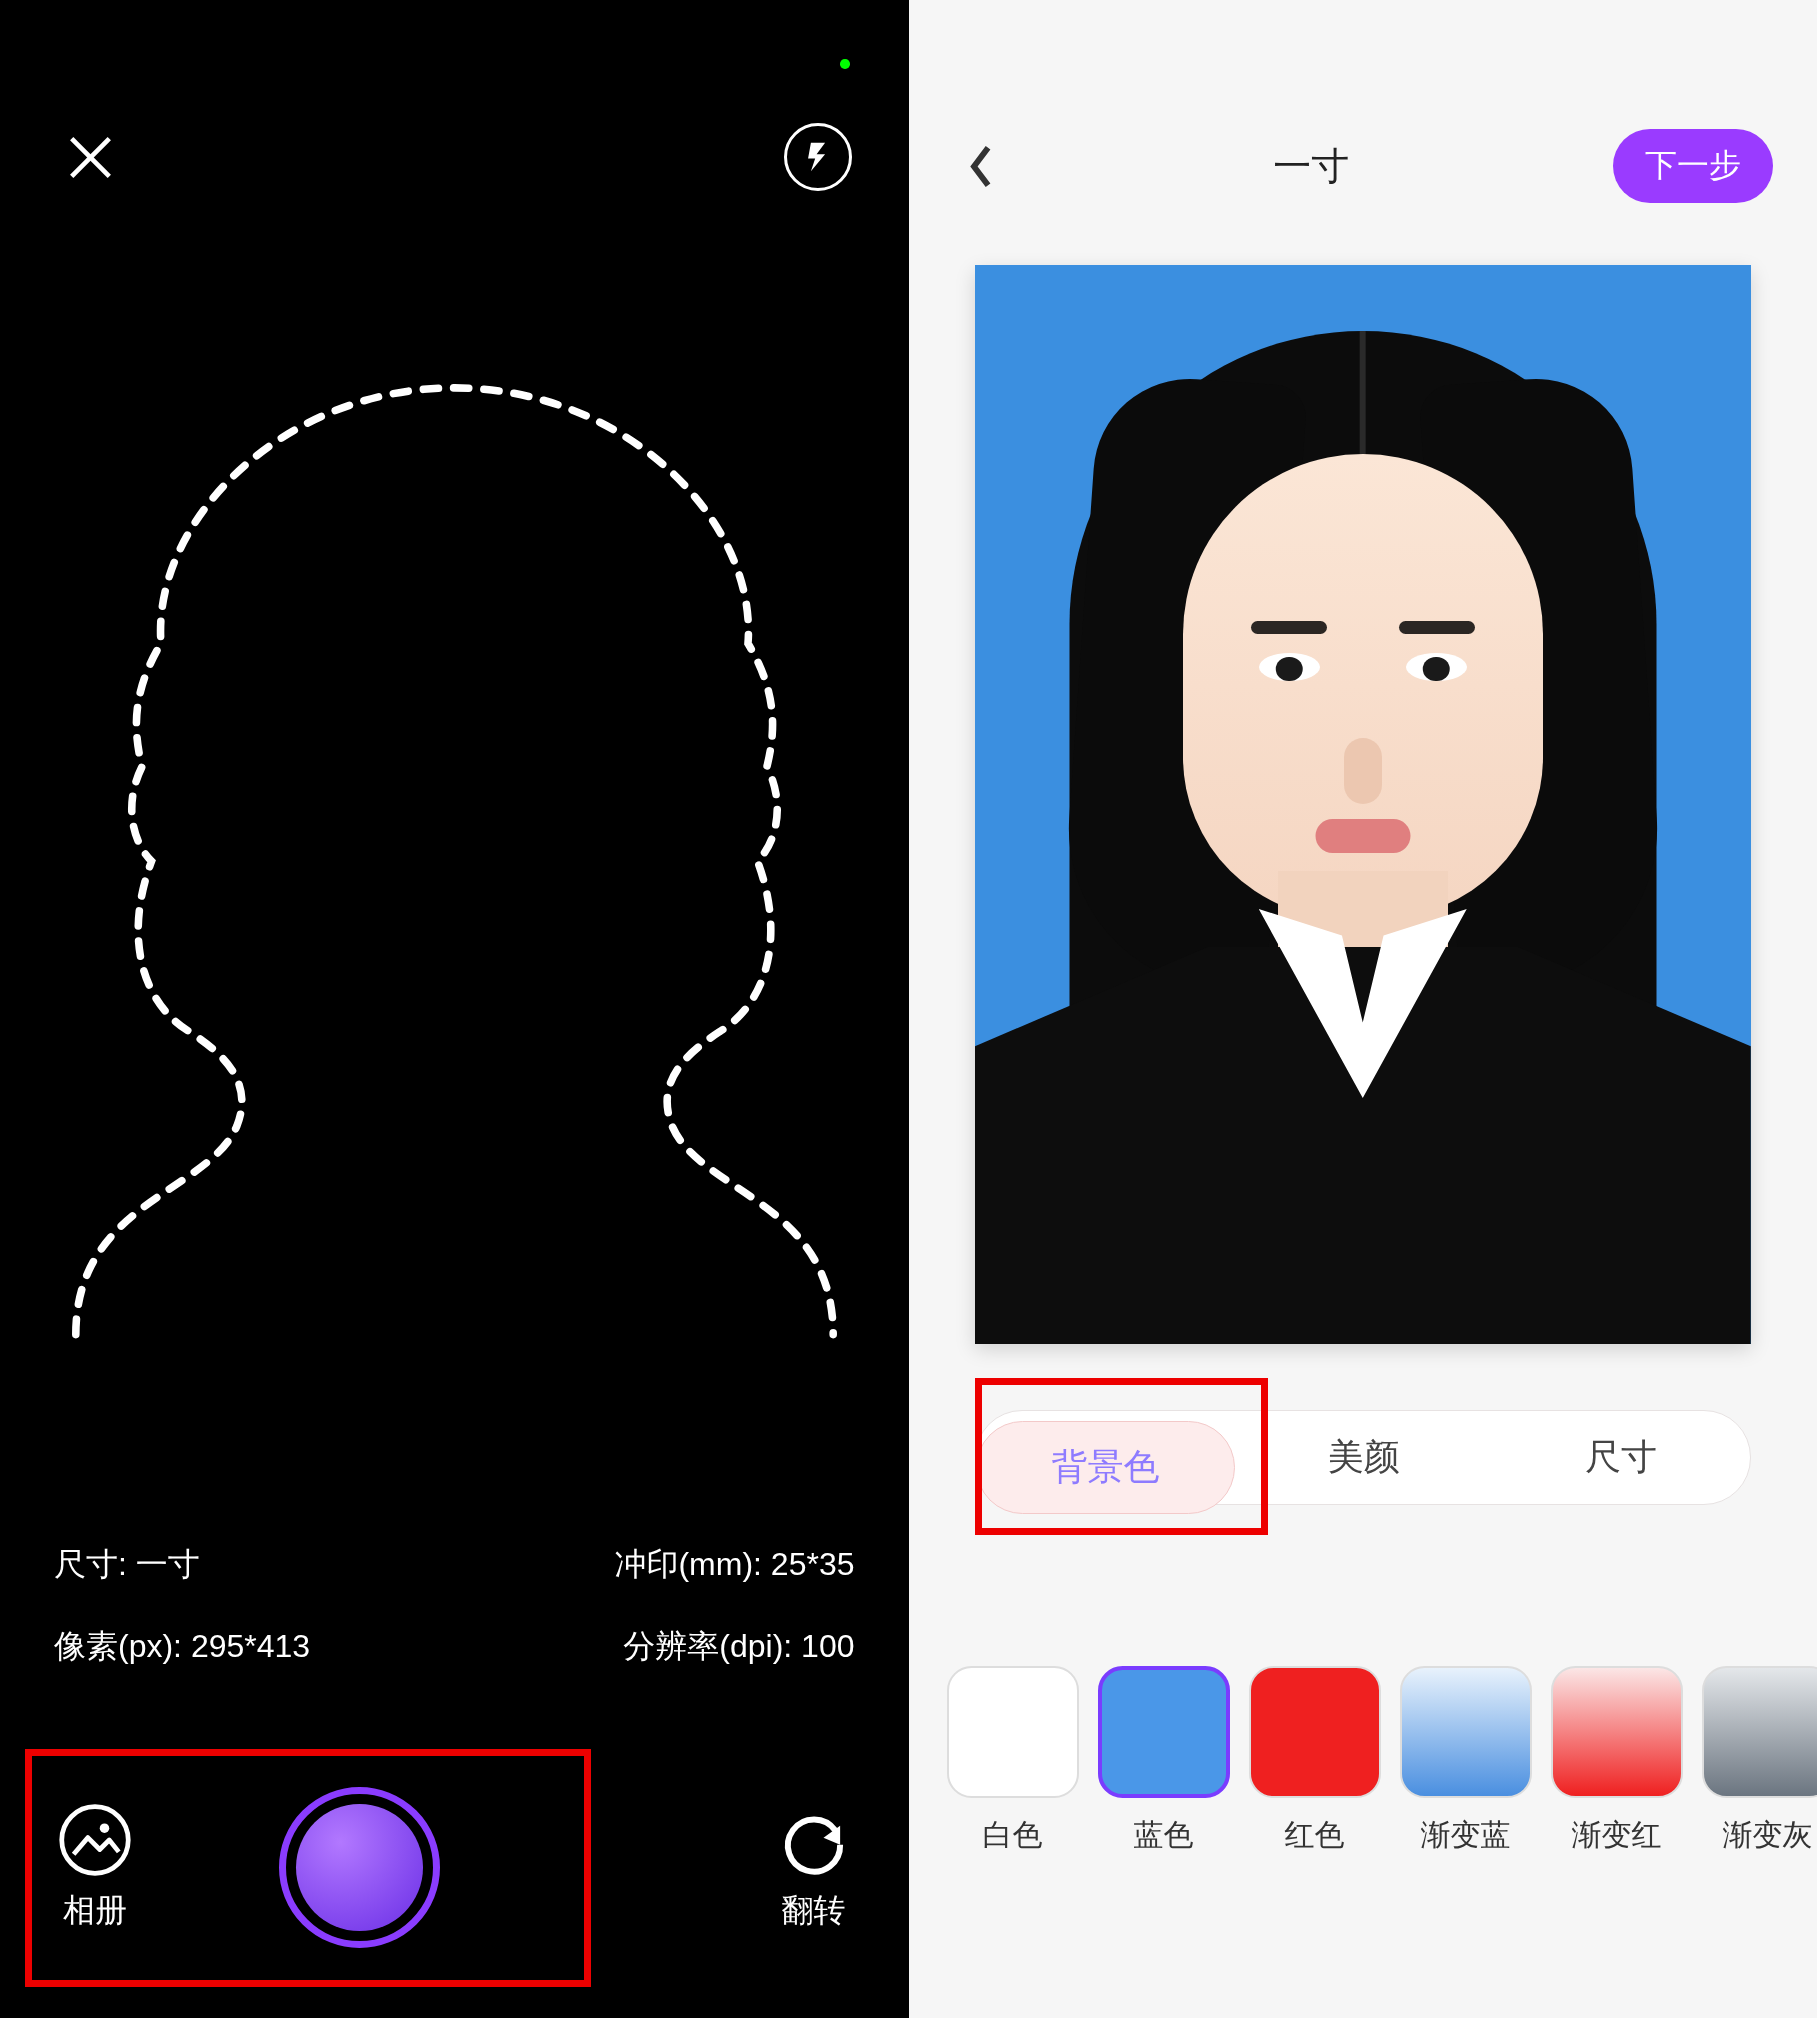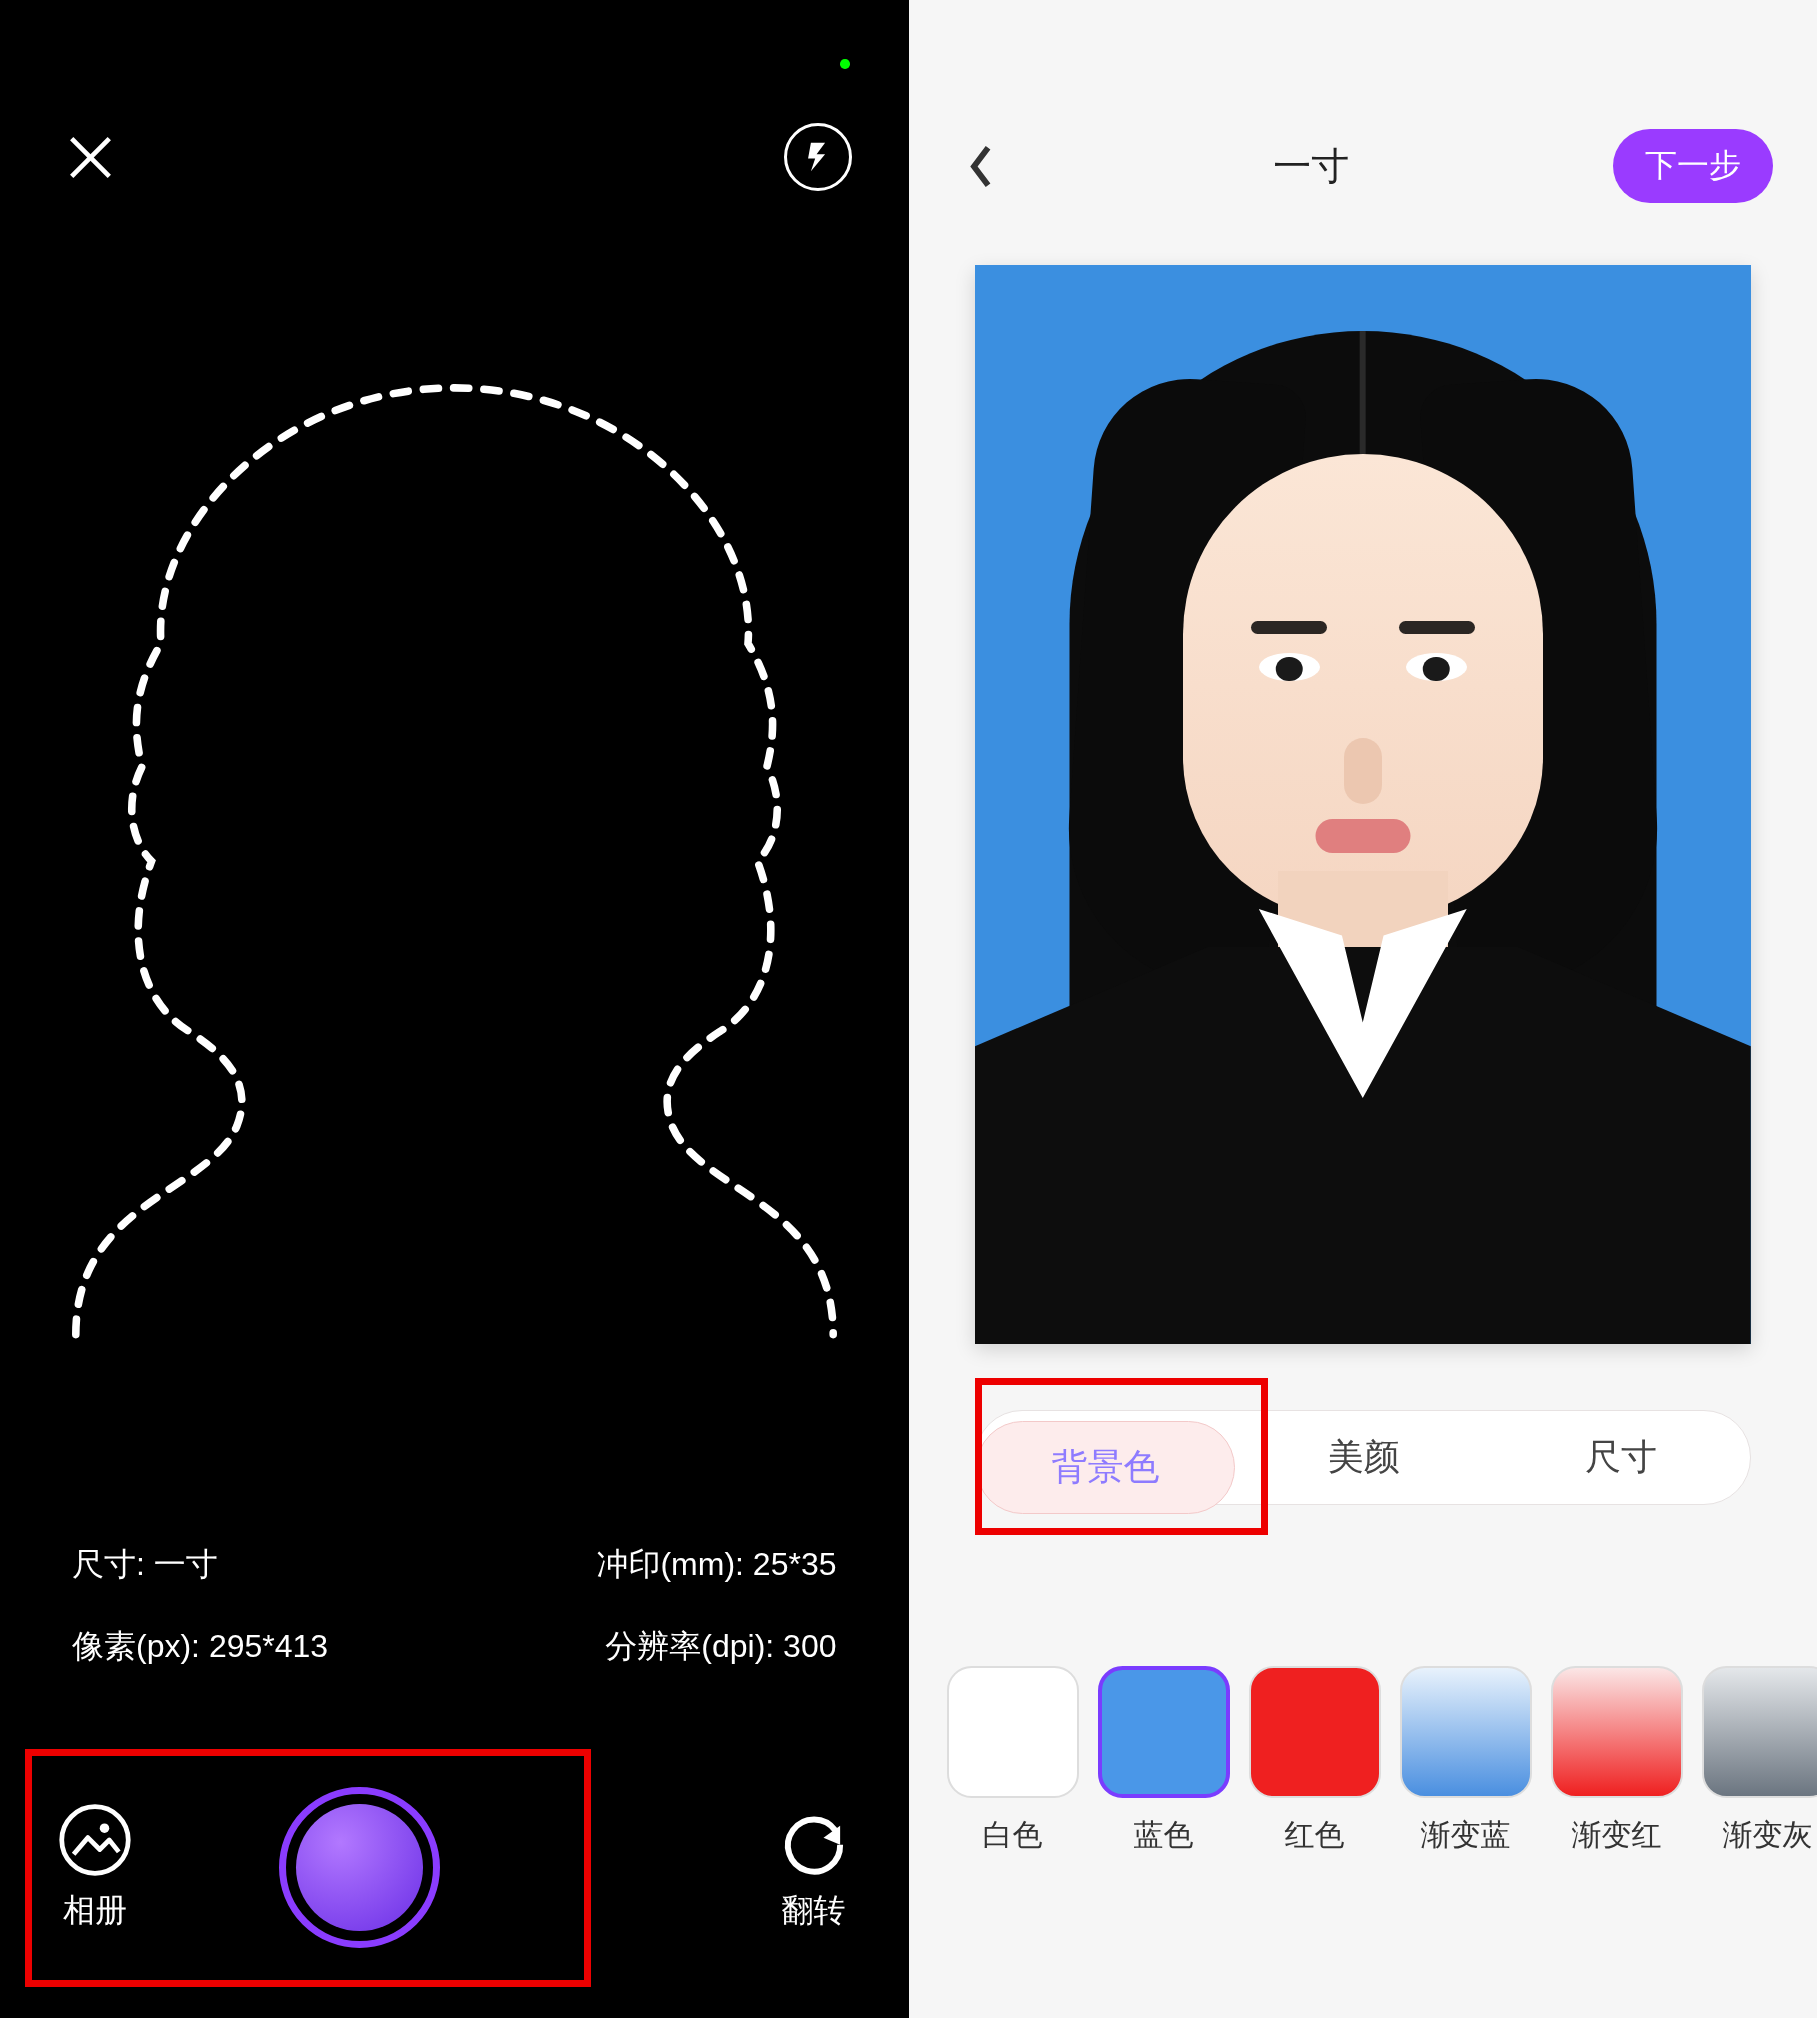--- a/index.html
+++ b/index.html
@@ -9,21 +9,21 @@
   
   .left { background: #000; color: #fff; }
   .dot-green { position: absolute; top: 59px; right: 59px; width: 9.5px; height: 9.5px; background: #00ff00; border-radius: 50%; }
   .topbar-l { position: absolute; top: 123px; left: 0; right: 0; display: flex; justify-content: space-between; align-items: center; padding: 0 57px; }
   .close-btn { width: 66px; height: 66px; display: flex; align-items: center; justify-content: center; cursor: pointer; }
   .close-btn svg { width: 47px; height: 47px; stroke: #fff; stroke-width: 4; }
   .flash-btn { width: 68px; height: 68px; border: 3.8px solid #fff; border-radius: 50%; display: flex; align-items: center; justify-content: center; cursor: pointer; }
   .flash-btn svg { width: 34px; height: 34px; fill: #fff; }
   .silhouette { position: absolute; top: 350px; left: 0; right: 0; display: flex; justify-content: center; }
   .silhouette svg { width: 871px; height: auto; }
-  .specs { position: absolute; left: 0; right: 0; bottom: 312px; padding: 0 72px; color: #fff; font-size: 32px; }
+  .specs { position: absolute; left: 0; right: 0; bottom: 312px; padding: 0 54px; color: #fff; font-size: 32px; }
   .spec-row { display: flex; justify-content: space-between; margin-bottom: 38px; }
   .bottom-l { position: absolute; left: 0; right: 0; bottom: 38px; height: 227px; display: flex; align-items: center; justify-content: space-between; padding: 0 57px; }
   .highlight-red-l { position: absolute; left: 24.6px; bottom: 32px; width: 566px; height: 238px; border: 7.6px solid #ed0000; pointer-events: none; }
   .album, .flip { display: flex; flex-direction: column; align-items: center; gap: 11px; cursor: pointer; color: #fff; font-size: 32px; }
   .album svg, .flip svg { width: 76px; height: 76px; }
   .shutter { width: 161px; height: 161px; border-radius: 50%; border: 7.6px solid #8a3cff; display: flex; align-items: center; justify-content: center; cursor: pointer; position: relative; left: -95px; }
   .shutter-inner { width: 127px; height: 127px; border-radius: 50%; background: radial-gradient(circle at 35% 30%, #b278ff, #6a2ee6); }
   
   .right { background: #f6f6f6; }
   .statusbar { position: absolute; top: 38px; left: 0; right: 0; height: 57px; display: flex; align-items: center; justify-content: space-between; padding: 0 47px; color: #1e1e1e; font-size: 34px; font-weight: 600; }
@@ -109,21 +109,21 @@
       </svg>
     </div>
 
     <div class="specs">
       <div class="spec-row">
         <span><span>尺寸:</span> <span>一寸</span></span>
         <span><span>冲印(mm):</span> <span>25*35</span></span>
       </div>
       <div class="spec-row">
         <span><span>像素(px):</span> <span>295*413</span></span>
-        <span><span>分辨率(dpi):</span> <span>300</span></span>
+        <span><span>分辨率(dpi):</span> <span>100</span></span>
       </div>
     </div>
 
     <div class="bottom-l">
       <div class="album">
         <svg viewBox="0 0 64 64">
           <circle cx="32" cy="32" r="28" fill="none" stroke="#fff" stroke-width="4"></circle>
           <path d="M14 44 L26 30 L36 40 L44 32 L52 42" fill="none" stroke="#fff" stroke-width="4" stroke-linejoin="round"></path>
           <circle cx="40" cy="22" r="4" fill="#fff"></circle>
         </svg>

